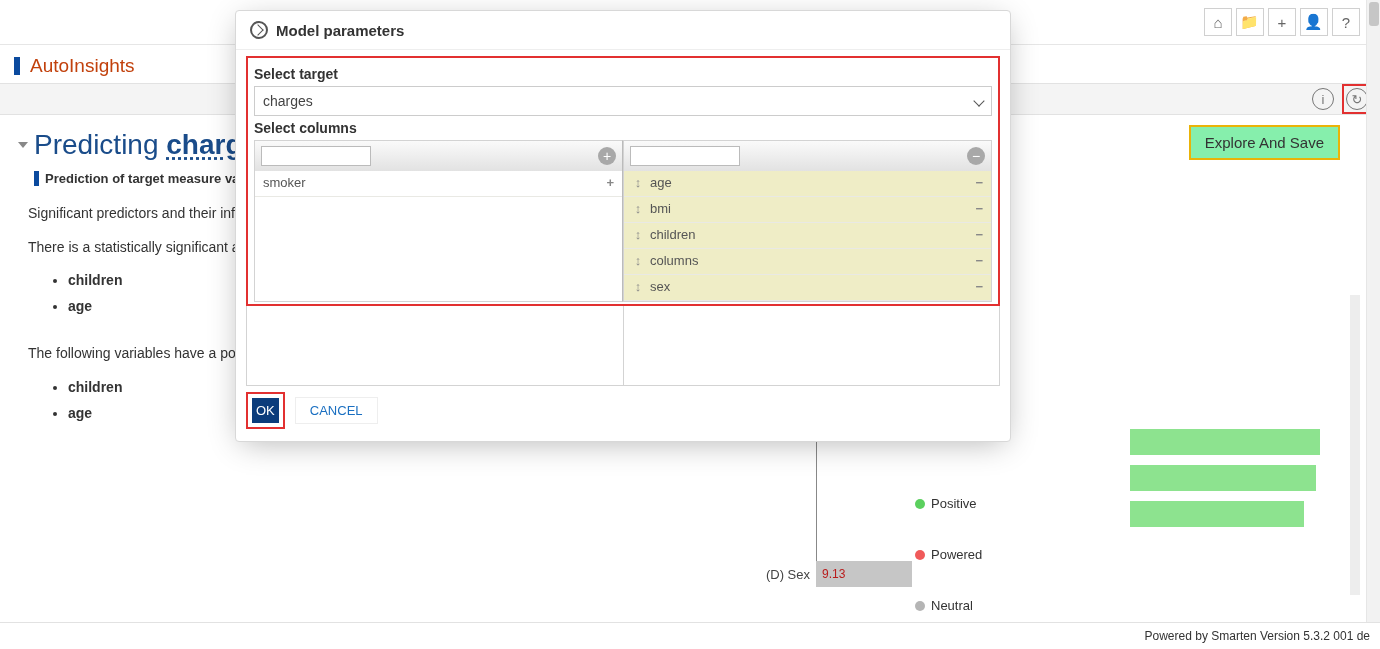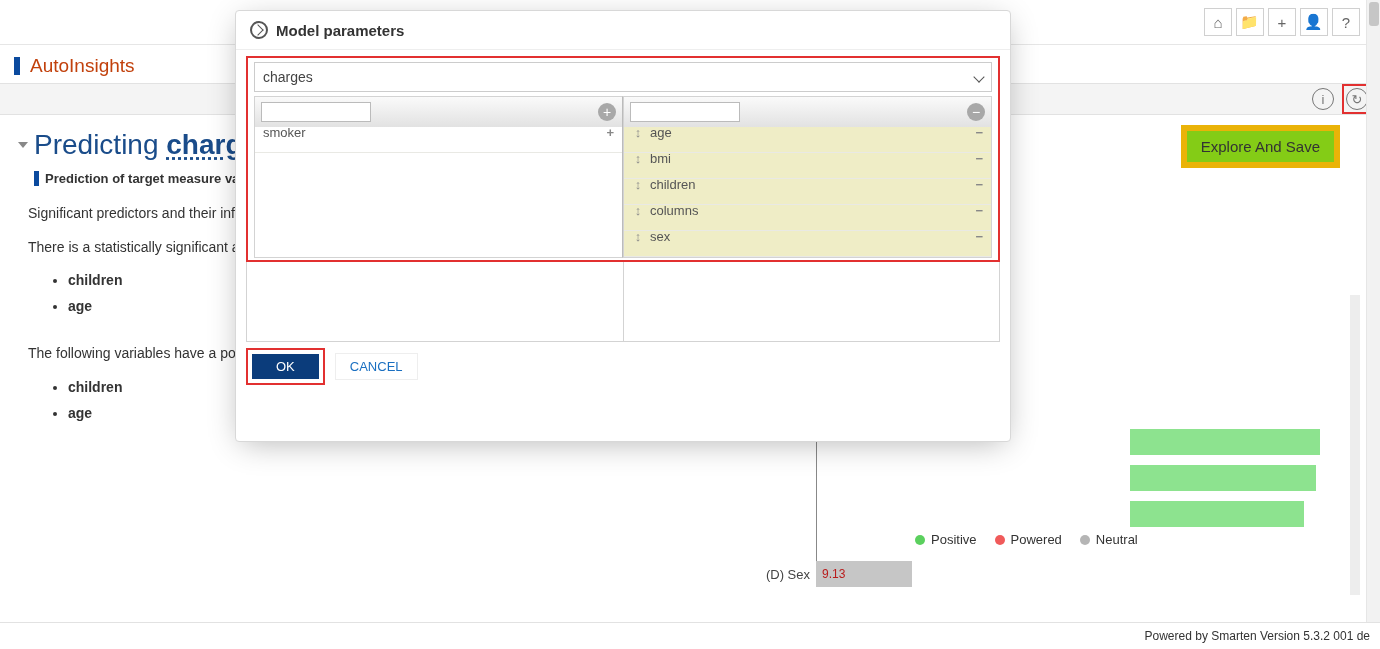--- a/index.html
+++ b/index.html
@@ -17,35 +17,35 @@
   
   .utility-row { height: 32px; background: #f4f4f4; border-top: 1px solid #e2e2e2; border-bottom: 1px solid #e2e2e2; display: flex; align-items: center; justify-content: flex-end; padding-right: 8px; gap: 8px; }
   .round-ico { width: 22px; height: 22px; border: 1.5px solid #777; border-radius: 50%; display: flex; align-items: center; justify-content: center; font-size: 13px; color: #777; cursor: pointer; }
   .refresh-highlight { border: 2.5px solid #e23030; padding: 2px; }
   
   .content { padding: 14px 18px; position: relative; }
   .predicting-row { display: flex; align-items: center; }
   .caret-down { width: 0; height: 0; border-left: 5px solid transparent; border-right: 5px solid transparent; border-top: 6px solid #888; margin-right: 6px; }
   .predicting-title { font-size: 28px; color: #1a4c8a; }
   .predicting-title .underline { text-decoration: underline dotted; text-underline-offset: 3px; font-weight: 700; }
-  .explore-btn { border: 6px solid #eab308; padding: 7px 14px; font-size: 15px; color: #333; background: #84cc16; cursor: pointer; position: absolute; right: 40px; top: 10px; }
+  .explore-btn { border: 2px solid #eab308; padding: 7px 14px; font-size: 15px; color: #333; background: #86efac; cursor: pointer; position: absolute; right: 40px; top: 10px; }
   .subline { display: flex; align-items: center; margin-top: 10px; margin-left: 16px; }
   .subline .bar { width: 5px; height: 15px; background: #0b4a9e; margin-right: 6px; }
   .body-text { margin-top: 18px; margin-left: 10px; font-size: 14px; color: #333; line-height: 1.4; }
   .body-text p { margin-bottom: 14px; }
   .body-text ul { margin-left: 40px; margin-bottom: 28px; }
   .body-text ul li { font-weight: 700; margin-bottom: 6px; }
   
   .chart-area { position: absolute; left: 760px; top: 300px; width: 560px; }
   .bar-row { display: flex; align-items: center; margin-bottom: 8px; }
   .bar-row .lbl { width: 56px; text-align: right; font-size: 13px; color: #444; padding-right: 6px; }
   .bar-row .val { font-size: 12px; color: #b91c1c; }
   .green-bar { height: 26px; background: #8de38f; }
   .grey-bar { height: 26px; background: #c6c6c6; }
-  .legend { position: absolute; left: 915px; top: 532px; display: flex; gap: 18px; font-size: 13px; }
+  .legend { position: absolute; left: 915px; top: 496px; display: flex; gap: 36px; font-size: 13px; flex-direction: column; }
   .legend span { display: flex; align-items: center; gap: 6px; }
   .dot { width: 10px; height: 10px; border-radius: 50%; }
   .dot.green { background: #5bd05e; }
   .dot.red { background: #f05a5a; }
   .dot.grey { background: #b5b5b5; }
 
   
   .footer { position: absolute; bottom: 0; left: 0; right: 0; border-top: 1px solid #e2e2e2; padding: 6px 10px; text-align: right; font-size: 12px; color: #333; background: #fff; }
 
   
@@ -59,30 +59,30 @@
   .field-label { font-weight: 700; font-size: 14px; margin: 4px 0; }
   .target-select { width: 100%; height: 30px; border: 1px solid #ccc; padding: 0 8px; font-size: 14px; color: #444; display: flex; align-items: center; justify-content: space-between; cursor: pointer; }
   .chev-down { width: 8px; height: 8px; border-right: 1.5px solid #555; border-bottom: 1.5px solid #555; transform: rotate(45deg); }
   .cols-wrap { display: flex; margin-top: 4px; }
   .col-pane { flex: 1; border: 1px solid #d3d3d3; overflow: hidden; }
   .col-pane:first-child { border-right: 1px solid #bbb; }
   .pane-head { height: 30px; background: linear-gradient(#fafafa,#e2e2e2); display: flex; align-items: center; padding: 0 6px; gap: 6px; }
   .pane-head input { width: 110px; height: 20px; border: 1px solid #bbb; padding: 0 4px; font-size: 12px; }
   .pane-head .spacer { flex: 1; }
   .circ-btn { width: 18px; height: 18px; border-radius: 50%; background: #a8a8a8; color: #fff; display: flex; align-items: center; justify-content: center; font-size: 14px; line-height: 1; cursor: pointer; }
-  .col-item { height: 26px; display: flex; align-items: flex-end; padding: 12px 8px; font-size: 13px; color: #555; border-bottom: 1px solid #e9e9e4; }
+  .col-item { height: 26px; display: flex; align-items: flex-start; padding: 4px 8px; font-size: 13px; color: #555; border-bottom: 1px solid #e9e9e4; }
   .col-item.sel { background: #efedc6; }
   .col-item .grip { width: 12px; text-align: center; color: #888; margin-right: 6px; }
   .col-item .act { margin-left: auto; color: #888; cursor: pointer; font-weight: 700; }
   .lower-empty { height: 80px; border: 1px solid #d3d3d3; border-top: none; display: flex; }
   .lower-empty div { flex: 1; }
   .lower-empty div:first-child { border-right: 1px solid #d3d3d3; }
   .dlg-footer { padding: 2px 10px 0 10px; display: flex; align-items: center; gap: 10px; }
   .ok-wrap { border: 2.5px solid #e23030; padding: 4px; display: inline-block; }
-  .ok-btn { background: #0b3c7b; color: #fff; border: none; padding: 5px 24px; font-size: 13px; cursor: pointer; }
+  .ok-btn { background: #0b3c7b; color: #fff; border: none; padding: 5px 4px; font-size: 13px; cursor: pointer; }
   .cancel-btn { background: #fff; border: 1px solid #eee; color: #1a6fc1; padding: 5px 14px; font-size: 13px; cursor: pointer; }
 
   
   .scroll-hint { position: absolute; right: 0; top: 0; width: 14px; height: 100%; background: #f2f2f2; border-left: 1px solid #e6e6e6; }
   .scroll-hint .thumb { position: absolute; top: 2px; left: 2px; width: 10px; height: 24px; background: #c6c6c6; border-radius: 3px; }
   .scroll-hint .arrow-up { position: absolute; top: 4px; left: 3px; width: 0; height: 0; border-left: 4px solid transparent; border-right: 4px solid transparent; border-bottom: 5px solid #888; }
 
   .inner-scroll { position: absolute; right: 20px; top: 180px; width: 10px; height: 300px; background: #ededed; }
 </style>
 </head>
@@ -185,24 +185,26 @@
   <span>Powered by Smarten Version 5.3.2 001 de</span>
 </div>
 
 <div class="dialog">
   <div class="dlg-head">
     <div class="gear-ico"></div>
     <div class="dlg-title">Model parameters</div>
   </div>
   <div class="dlg-body">
     <div class="red-box">
+      <div class="field-label">Select target</div>
       <div class="target-select">
         <span>charges</span>
         <span class="chev-down"></span>
       </div>
+      <div class="field-label">Select columns</div>
       <div class="cols-wrap">
         <div class="col-pane">
           <div class="pane-head">
             <input type="text" style="">
             <div class="spacer"></div>
             <div class="circ-btn">+</div>
           </div>
           <div class="col-item">
             <span>smoker</span>
             <span class="act">+</span>

